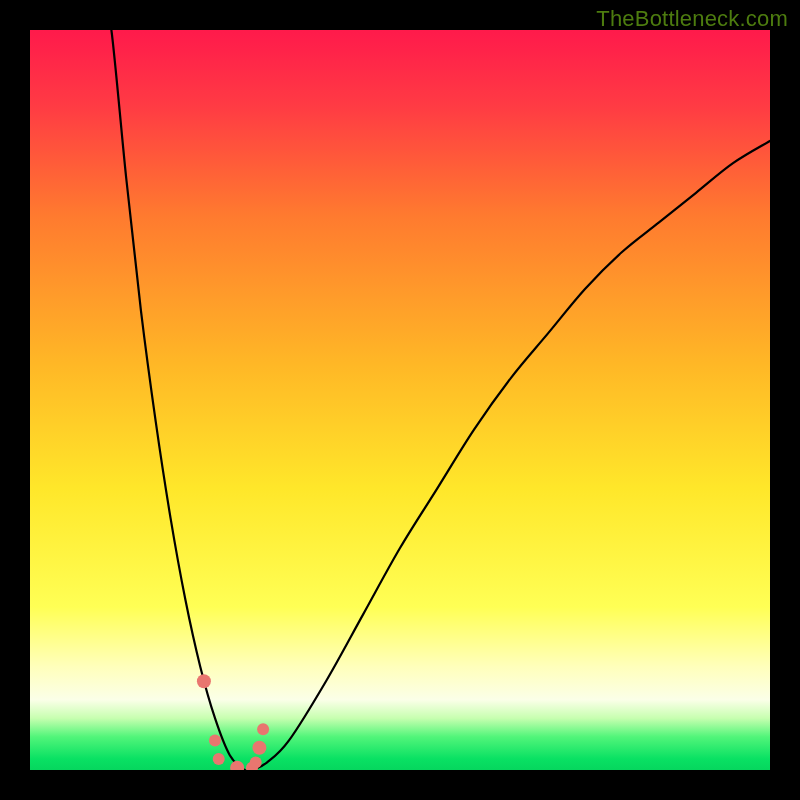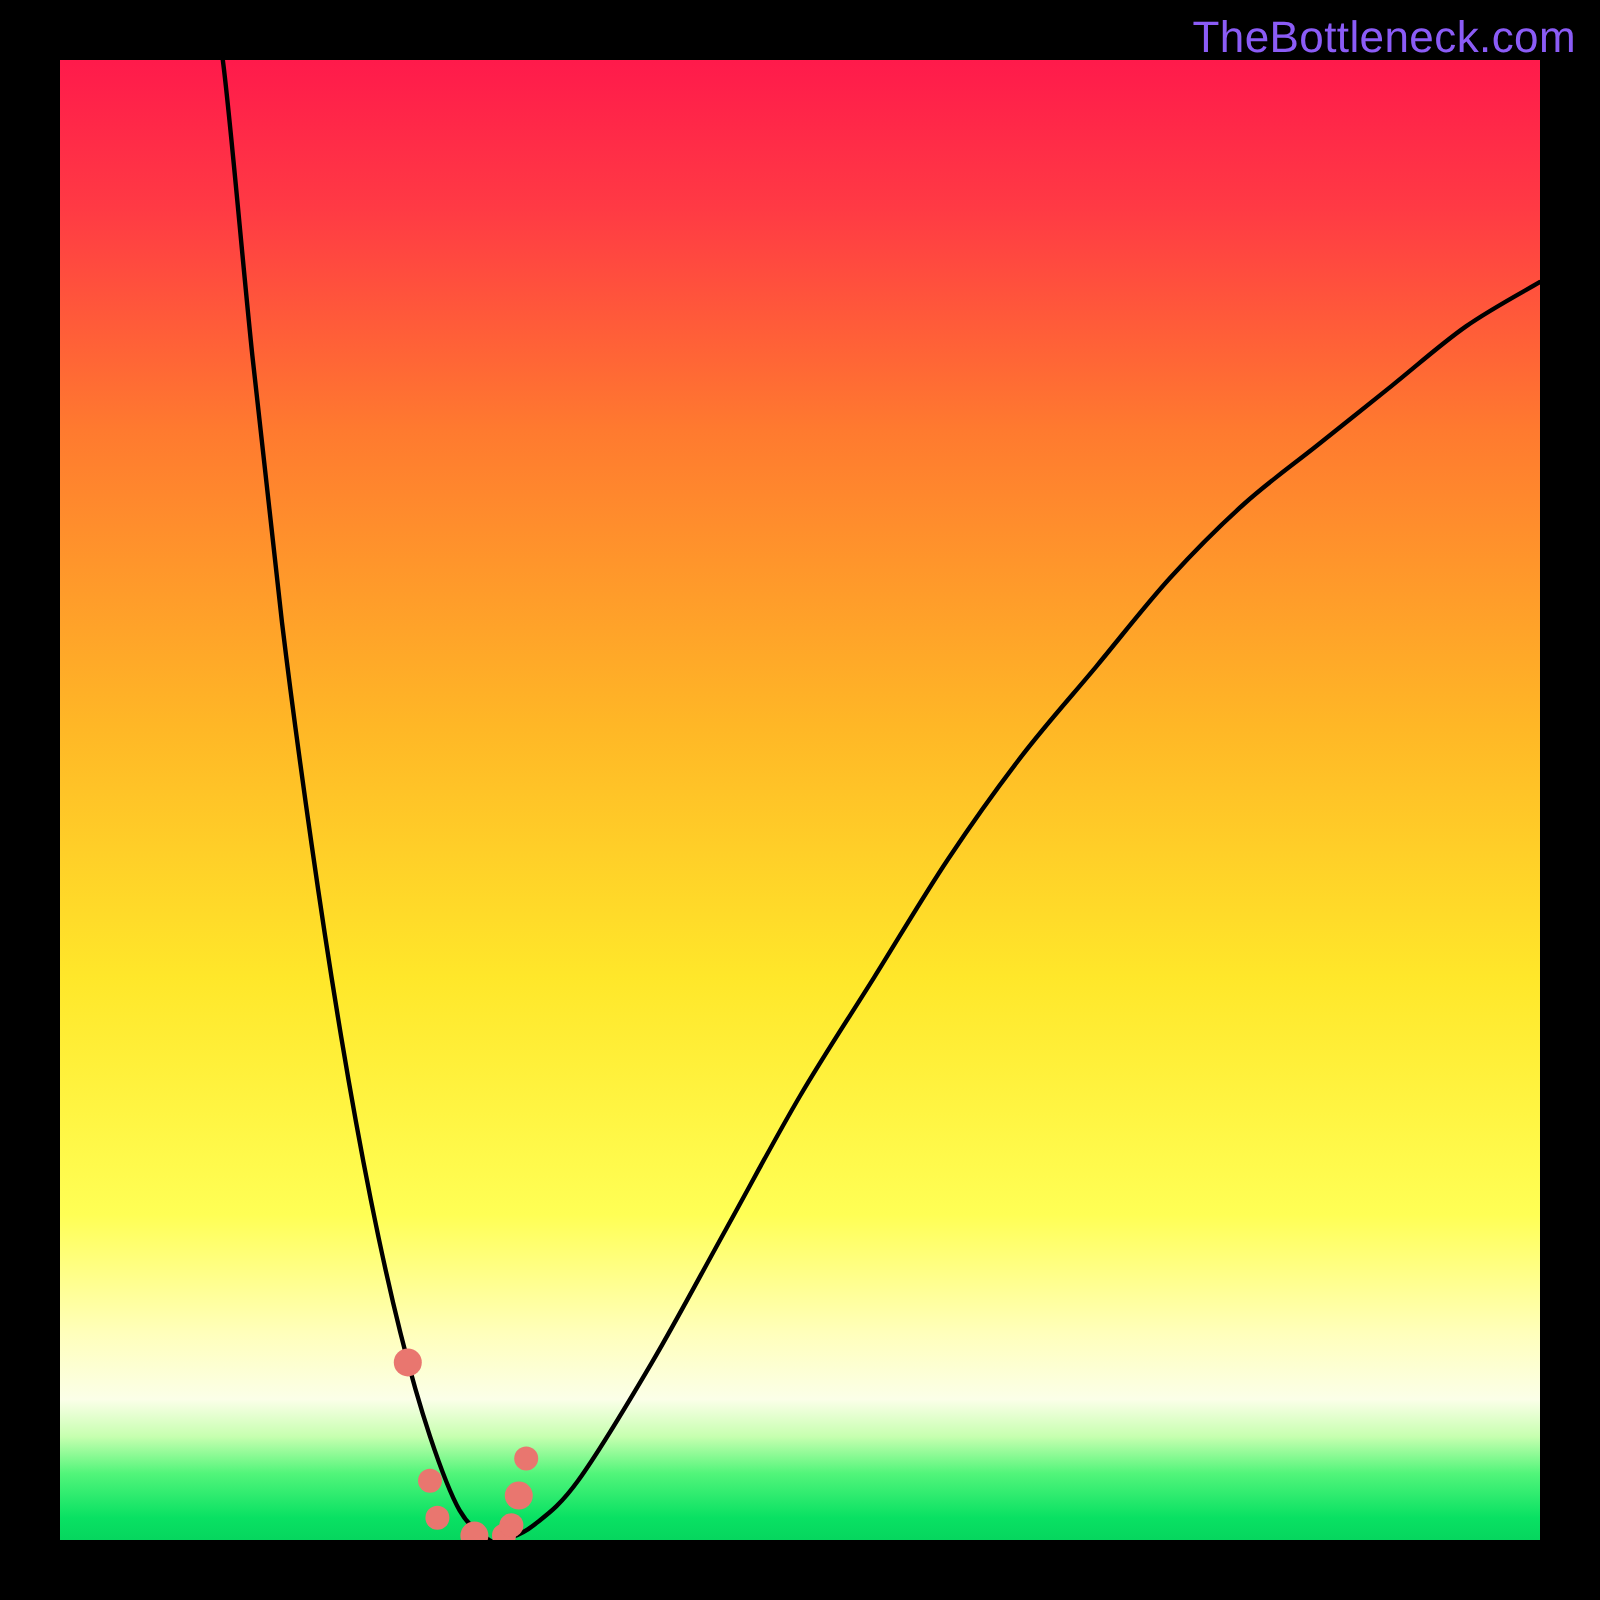--- a/index.html
+++ b/index.html
@@ -27,21 +27,21 @@
   }
   .gradient {
     position: absolute;
     left: 0; top: 0;
     width: 100%; height: 100%;
   }
   .watermark {
     position: absolute;
     top: 6px;
     right: 12px;
-    color: #8b5cf6;
+    color: #4d7c0f;
     font-size: 22px;
     font-weight: 500;
     letter-spacing: 0.2px;
     user-select: none;
   }
   svg.curve {
     position: absolute;
     left: 0; top: 0;
     width: 100%; height: 100%;
   }

